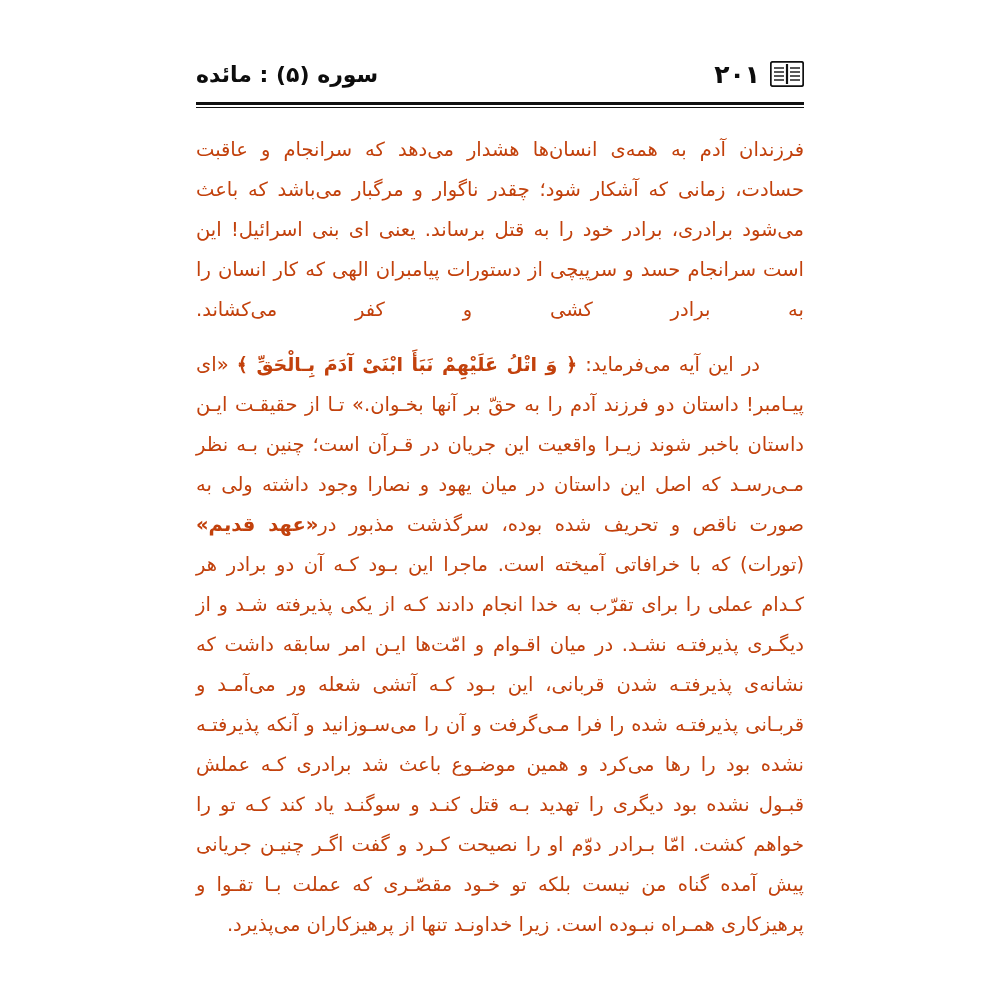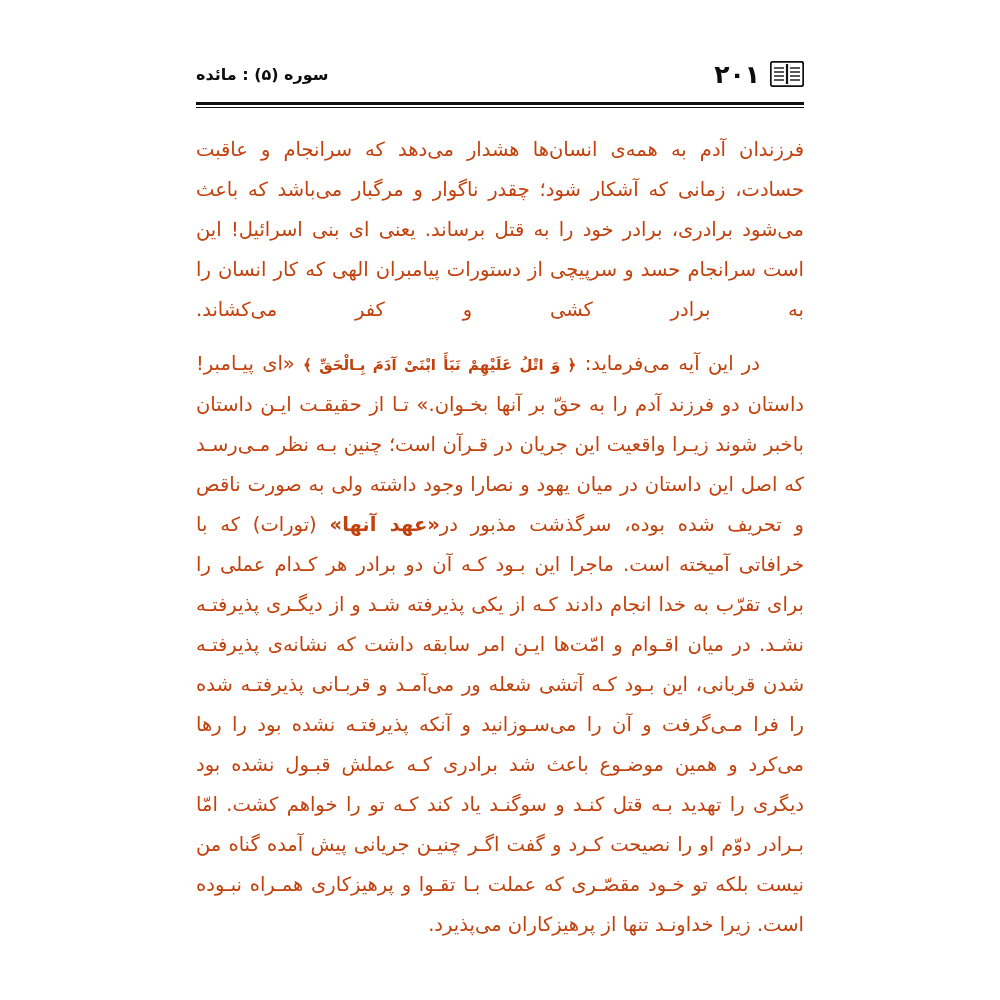--- a/index.html
+++ b/index.html
@@ -44,21 +44,21 @@
     display: block;
   }
   .page-number {
     font-size: 25px;
     font-weight: bold;
     letter-spacing: 1px;
     color: #0d0d0d;
     font-family: "DejaVu Sans", "Liberation Sans", sans-serif;
   }
   .surah-title {
-    font-size: 16px;
+    font-size: 22px;
     font-weight: bold;
     color: #0d0d0d;
     font-family: "DejaVu Sans", "Liberation Sans", sans-serif;
   }
   .rule-thick {
     margin-top: 6px;
     height: 3px;
     background: #111111;
   }
   .rule-thin {
@@ -84,21 +84,21 @@
   }
   .para.last-natural {
     text-align-last: right;
   }
   .indent {
     display: inline-block;
     width: 44px;
   }
   .quran {
     font-weight: bold;
-    font-size: 15px;
+    font-size: 19px;
     white-space: nowrap;
   }
   .bold {
     font-weight: bold;
   }
 </style>
 </head>
 <body>
 
 <div class="page">
@@ -129,18 +129,18 @@
 
   <div class="body-text">
 
     <p class="para">
       <span>فرزندان آدم به همه‌ی انسان‌ها هشدار می‌دهد که سرانجام و عاقبت حسادت، زمانی که آشکار شود؛ چقدر ناگوار و مرگبار می‌باشد که باعث می‌شود برادری، برادر خود را به قتل برساند. یعنی ای بنی اسرائیل! این است سرانجام حسد و سرپیچی از دستورات پیامبران الهی که کار انسان را به برادر کشی و کفر می‌کشاند.</span>
     </p>
 
     <p class="para last-natural">
       <span class="indent"></span><span>در این آیه می‌فرماید:</span>
       <span class="quran">﴿ وَ اتْلُ عَلَیْهِمْ  نَبَأَ ابْنَیْ آدَمَ بِـالْحَقِّ ﴾</span>
-      <span>«ای پیـامبر! داستان دو فرزند آدم را به حقّ بر آنها بخـوان.» تـا از حقیقـت ایـن داستان باخبر شوند زیـرا واقعیت این جریان در قـرآن است؛ چنین بـه نظر مـی‌رسـد که اصل این داستان در میان یهود و نصارا وجود داشته ولی به صورت ناقص و تحریف شده بوده، سرگذشت مذبور در</span><span class="bold">«عهد آنها»</span>
+      <span>«ای پیـامبر! داستان دو فرزند آدم را به حقّ بر آنها بخـوان.» تـا از حقیقـت ایـن داستان باخبر شوند زیـرا واقعیت این جریان در قـرآن است؛ چنین بـه نظر مـی‌رسـد که اصل این داستان در میان یهود و نصارا وجود داشته ولی به صورت ناقص و تحریف شده بوده، سرگذشت مذبور در</span><span class="bold">«عهد قدیم»</span>
       <span>(تورات) که با خرافاتی آمیخته است. ماجرا این بـود کـه آن دو برادر هر کـدام عملی را برای تقرّب به خدا انجام دادند کـه از یکی پذیرفته شـد و از دیگـری پذیرفتـه نشـد. در میان اقـوام و امّت‌ها ایـن امر سابقه داشت که نشانه‌ی پذیرفتـه شدن قربانی، این بـود کـه آتشی شعله ور می‌آمـد و قربـانی پذیرفتـه شده را فرا مـی‌گرفت و آن را می‌سـوزانید و آنکه پذیرفتـه نشده بود را رها می‌کرد و همین موضـوع باعث شد برادری کـه عملش قبـول نشده بود دیگری را تهدید بـه قتل کنـد و سوگنـد یاد کند کـه تو را خواهم کشت. امّا بـرادر دوّم او را نصیحت کـرد و گفت اگـر چنیـن جریانی پیش آمده گناه من نیست بلکه تو خـود مقصّـری که عملت بـا تقـوا و پرهیزکاری همـراه نبـوده است. زیرا خداونـد تنها از پرهیزکاران می‌پذیرد.</span>
     </p>
 
   </div>
 </div>
 
 </body></html>

